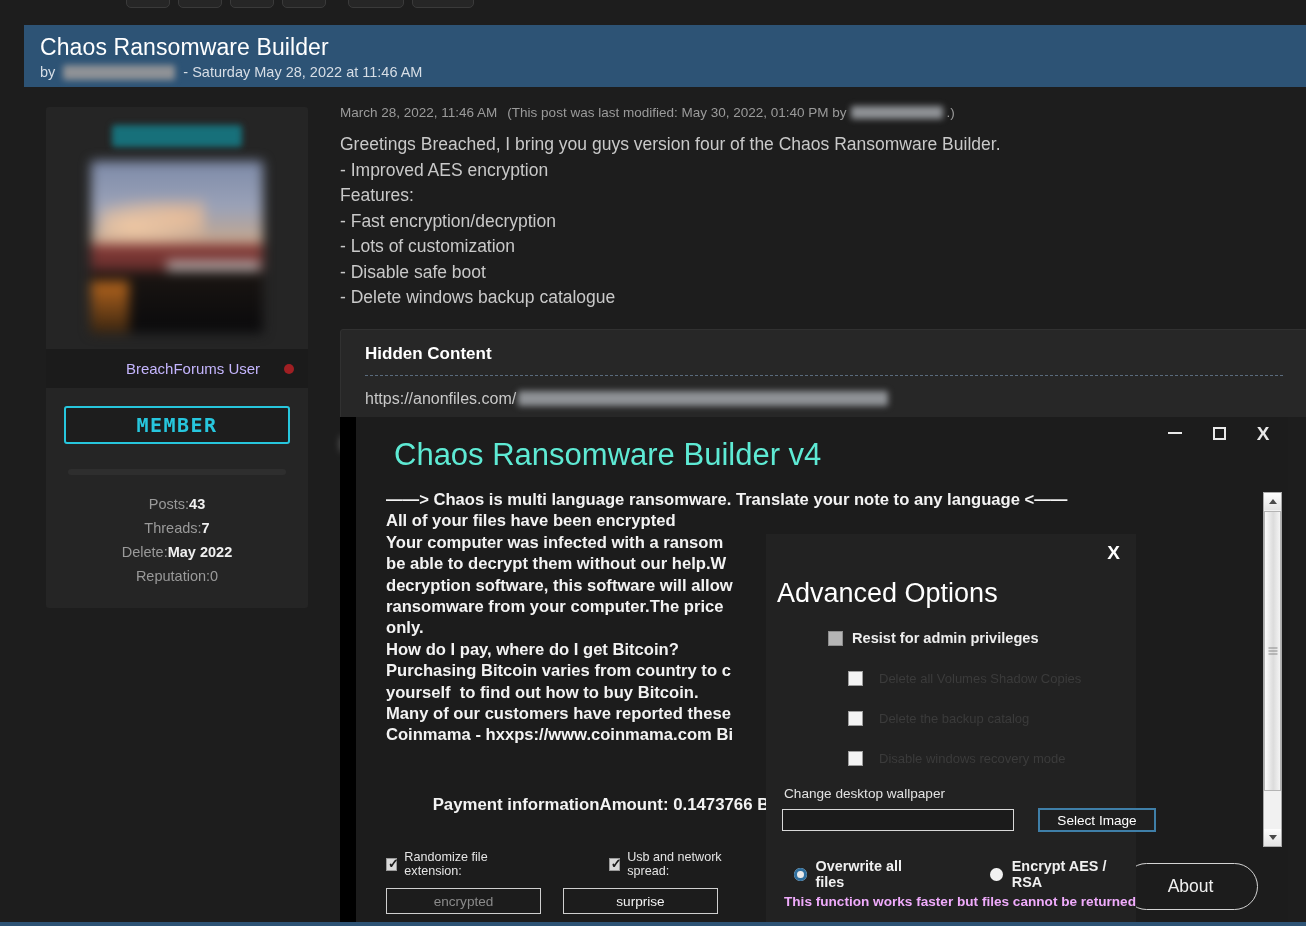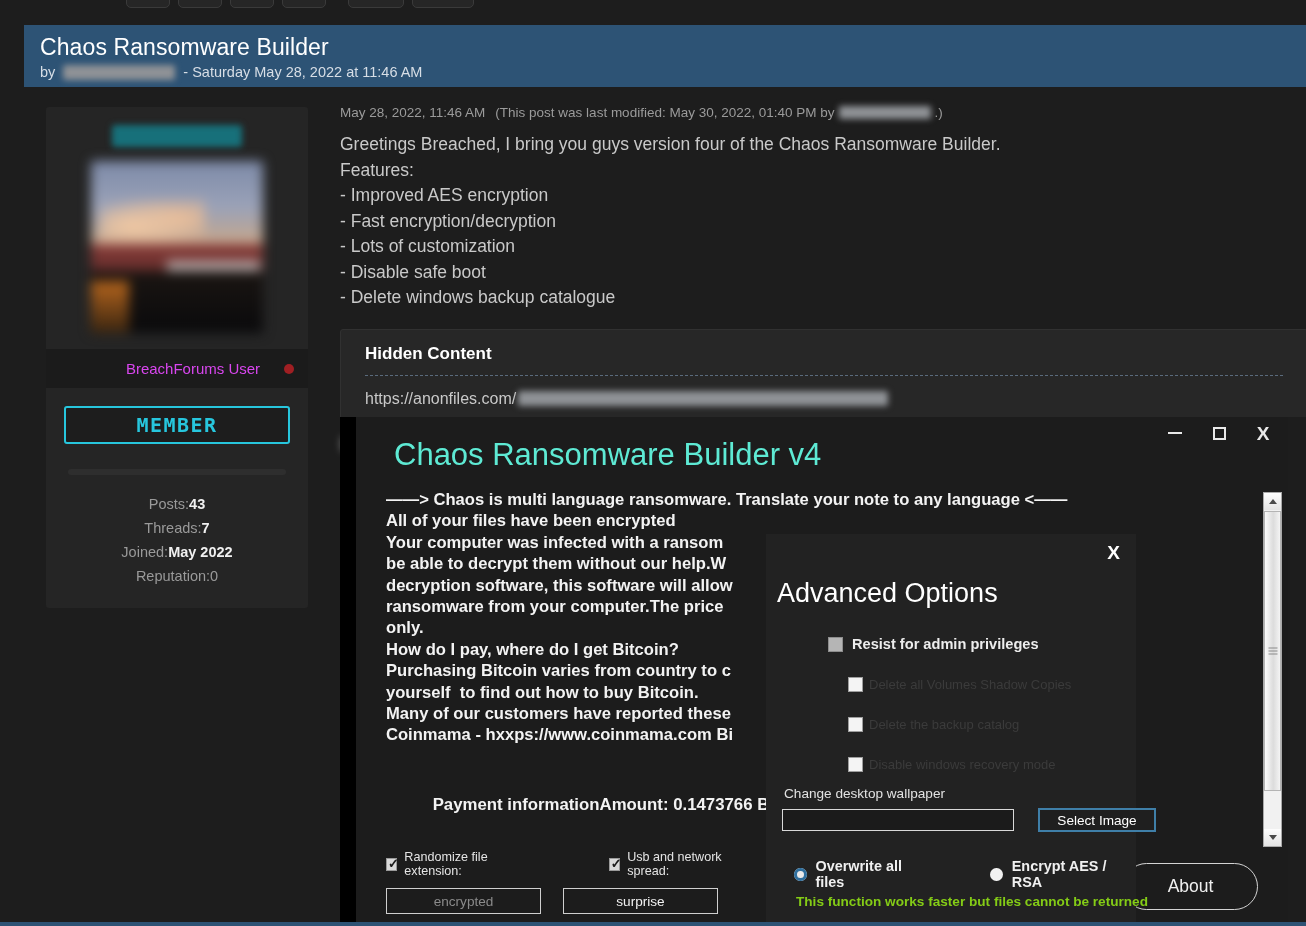--- a/index.html
+++ b/index.html
@@ -33,21 +33,21 @@
   .side-top { background: #252525; border-radius: 3px 3px 0 0; padding: 18px 14px 16px 14px; display: flex; flex-direction: column; align-items: center; }
   .uname-redact { width: 130px; height: 22px; background: #17707a; border-radius: 3px; filter: blur(3.4px); }
   .avatar { width: 172px; height: 172px; margin-top: 14px; border-radius: 2px; overflow: hidden; position: relative; filter: blur(6px); }
   .avatar .sky { position: absolute; inset: 0 0 52% 0; background: linear-gradient(180deg,#7d8aa8 0%,#9aa2b8 55%,#c6a78c 100%); }
   .avatar .clouds { position: absolute; left: 6%; top: 22%; width: 60%; height: 26%; background: radial-gradient(ellipse at 30% 60%, #f2c9a3 0%, rgba(242,201,163,0) 70%), radial-gradient(ellipse at 75% 40%, #e8bb96 0%, rgba(232,187,150,0) 70%); }
   .avatar .mid { position: absolute; left: 0; right: 0; top: 48%; height: 18%; background: linear-gradient(180deg,#8a3d3a 0%, #5c2a28 100%); }
   .avatar .grey { position: absolute; left: 44%; right: 2%; top: 58%; height: 14%; background: #cfcfcf; opacity:.75; }
   .avatar .dark { position: absolute; left: 0; right: 0; bottom: 0; height: 36%; background: linear-gradient(180deg,#1a1512 0%, #0a0a0c 100%); }
   .avatar .amber { position: absolute; left: 0; bottom: 0; width: 22%; height: 30%; background: linear-gradient(180deg,#b5651d 0%, #3a2510 100%); }
   .side-name { background: #1b1b1b; padding: 11px 16px; display: flex; align-items: center; justify-content: center; position: relative; }
-  .side-name .txt { font-size: 15px; color: #d946ef; margin-left: 32px; }
+  .side-name .txt { font-size: 15px; color: #c4b5fd; margin-left: 32px; }
   .dot-online { position: absolute; right: 14px; top: 50%; transform: translateY(-50%); width: 10px; height: 10px; border-radius: 50%; background: #a01f23; }
   .side-bottom { background: #252525; border-radius: 0 0 3px 3px; padding: 18px 18px 20px 18px; }
   .badge-member { border: 2px solid #27c6dd; border-radius: 3px; padding: 5px 0; text-align: center; font-family: "DejaVu Sans Mono", monospace; font-weight: bold; font-size: 20px; letter-spacing: 1.5px; color: #27c6dd; background: #1d1d1d; }
   .hr-soft { height: 6px; border-radius: 4px; background: #2e2e2e; margin: 25px 4px 17px 4px; }
   .stats { font-size: 14.5px; color: #9a9a9a; }
   .stat-row { display: flex; justify-content: center; padding: 4px 2px; }
   .stat-row .v { color: #f0f0f0; font-weight: bold; }
   .stat-row.dim .v { color: #9a9a9a; font-weight: normal; }
 
   
@@ -105,34 +105,34 @@
   .ent.placeholder { color: #8a8a8a; }
   .ent.val { color: #f2f2f2; }
 
   
   .about-btn { position: absolute; right: 30px; bottom: 12px; width: 135px; height: 47px; border: 1px solid #d4d4d4; border-radius: 24px; background: #1c1c1c; display: flex; align-items: center; justify-content: center; font-size: 17.5px; color: #f0f0f0; }
 
   
   .adv { position: absolute; left: 410px; top: 117px; width: 370px; height: 388px; background: #222222; }
   .adv-x { position: absolute; right: 16px; top: 8px; font-size: 19px; font-weight: bold; color: #ffffff; }
   .adv-title { position: absolute; left: 11px; top: 44px; font-size: 27px; color: #ffffff; }
-  .adv-opts { position: absolute; left: 0; top: 96px; width: 100%; margin-top: 6px; }
+  .adv-opts { position: absolute; left: 0; top: 96px; width: 100%; }
   .adv-main { display: flex; align-items: center; gap: 9px; padding-left: 62px; font-size: 14.6px; font-weight: bold; color: #ededed; }
   .adv-main .box { width: 15px; height: 15px; background: #b5b5b5; border: 1px solid #8d8d8d; }
-  .adv-sub { display: flex; align-items: center; gap: 6px; padding-left: 82px; margin-top: 25px; font-size: 13px; color: #3b3b3b; }
+  .adv-sub { display: flex; align-items: center; gap: 16px; padding-left: 82px; margin-top: 25px; font-size: 13px; color: #3b3b3b; }
   .adv-sub .box { width: 15px; height: 15px; background: #f4f4f4; border: 1px solid #9e9e9e; }
   .wall-label { position: absolute; left: 18px; top: 252px; font-size: 13.6px; color: #e2e2e2; }
   .wall-row { position: absolute; left: 16px; top: 274px; display: flex; align-items: center; gap: 24px; }
   .wall-input { width: 232px; height: 22px; background: #1b1b1b; border: 1px solid #d9d9d9; }
   .sel-img { width: 118px; height: 24px; border: 2px solid #3f7fa8; background: #1f1f1f; display: flex; align-items: center; justify-content: center; font-size: 13.6px; color: #ffffff; }
   .radio-row { position: absolute; left: 28px; top: 324px; display: flex; gap: 60px; font-size: 14.4px; font-weight: bold; color: #f0f0f0; }
   .ritem { display: flex; align-items: center; gap: 9px; }
   .rd { width: 13px; height: 13px; border-radius: 50%; background: #f1f1f1; position: relative; }
   .rd.on { background: #eaeaea; box-shadow: inset 0 0 0 3px #2f6f9e; }
-  .adv-foot { position: absolute; left: 30px; top: 360px; font-size: 13.6px; font-weight: bold; color: #84cc16; white-space: nowrap; }
+  .adv-foot { position: absolute; left: 18px; top: 360px; font-size: 13.6px; font-weight: bold; color: #f0abfc; white-space: nowrap; }
 
   .bottom-strip { position: absolute; left: 0; bottom: 0; width: 1306px; height: 4px; background: #2d5375; }
 </style>
 </head>
 <body>
 
 <div class="page">
 
   <div class="topbar">
     <div class="btnrow">
@@ -178,43 +178,43 @@
         <div class="stats">
           <div class="stat-row">
             <span>Posts:</span>
             <span class="v">43</span>
           </div>
           <div class="stat-row">
             <span>Threads:</span>
             <span class="v">7</span>
           </div>
           <div class="stat-row">
-            <span>Joined:</span>
+            <span>Delete:</span>
             <span class="v">May 2022</span>
           </div>
           <div class="stat-row dim">
             <span>Reputation:</span>
             <span class="v">0</span>
           </div>
         </div>
       </div>
     </div>
 
     <div class="main">
       <div class="post-meta">
-        <span>May 28, 2022, 11:46 AM</span>
+        <span>March 28, 2022, 11:46 AM</span>
         <span class="mod">(This post was last modified: May 30, 2022, 01:40 PM by</span>
         <span class="redact" style="width:92px;height:13px;margin:0 4px"></span>
         <span>.)</span>
       </div>
 
       <div class="post-text">
         <div>Greetings Breached, I bring you guys version four of the Chaos Ransomware Builder.</div>
+        <div>- Improved AES encryption</div>
         <div>Features:</div>
-        <div>- Improved AES encryption</div>
         <div>- Fast encryption/decryption</div>
         <div>- Lots of customization</div>
         <div>- Disable safe boot</div>
         <div>- Delete windows backup catalogue</div>
       </div>
 
       <div class="hidden-box">
         <div class="hidden-title">Hidden Content</div>
         <div class="hidden-sep"></div>
         <div class="hidden-link">

